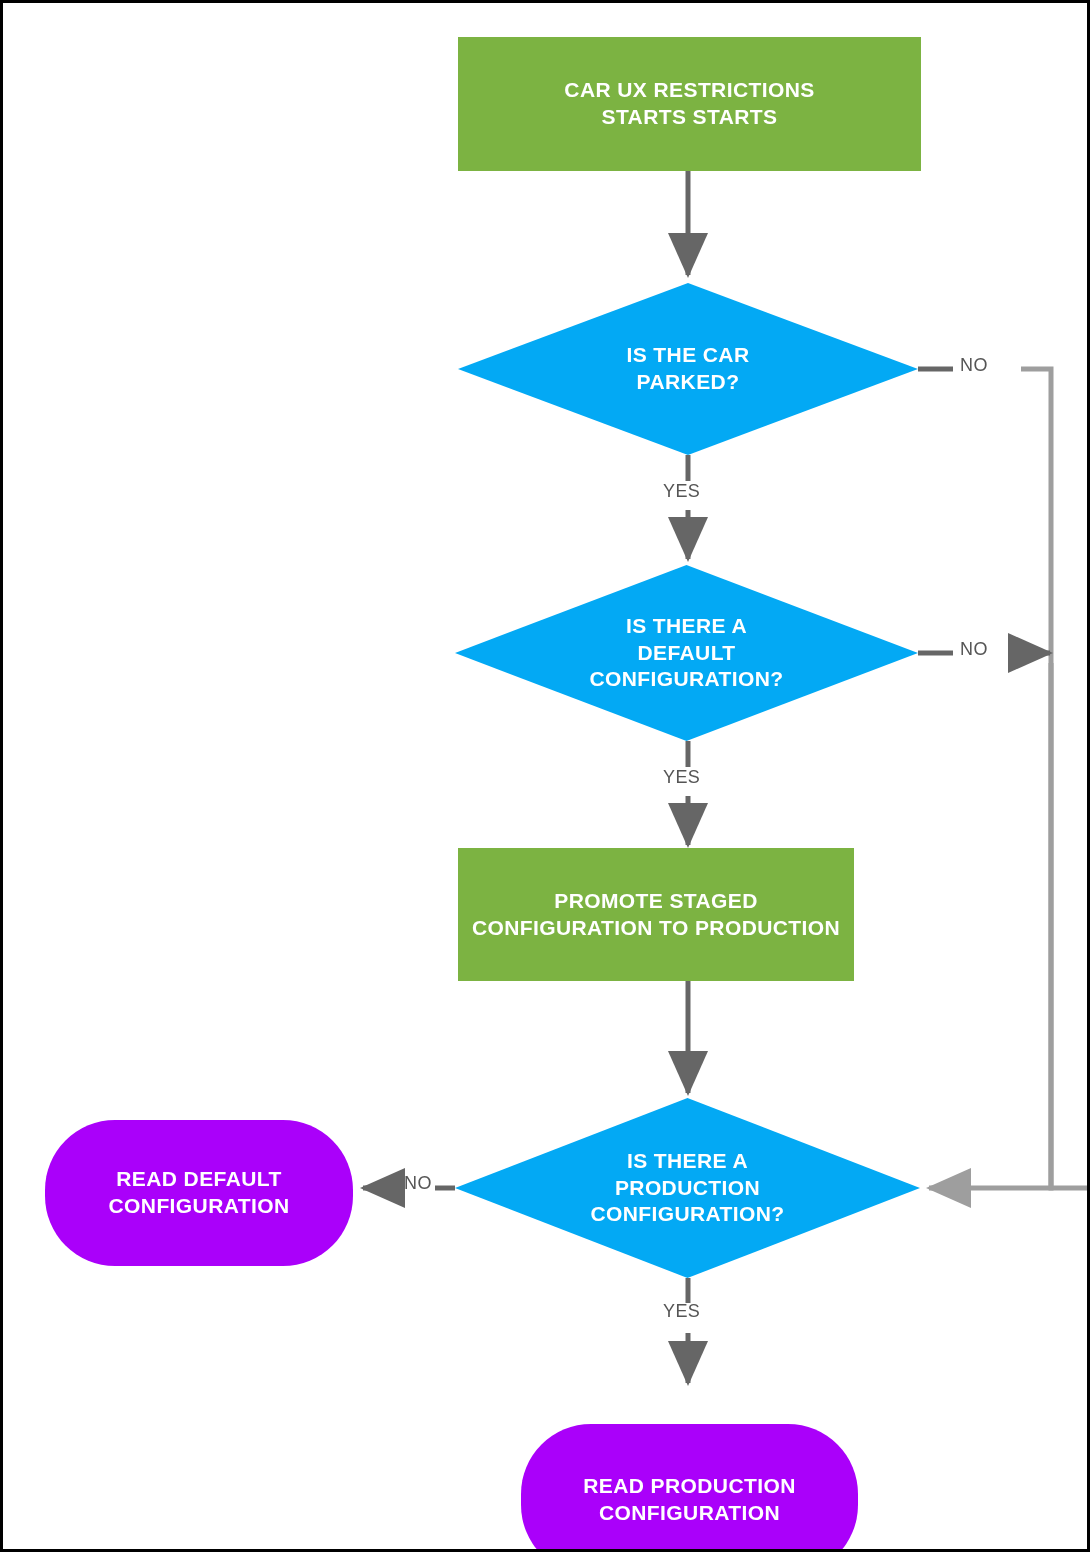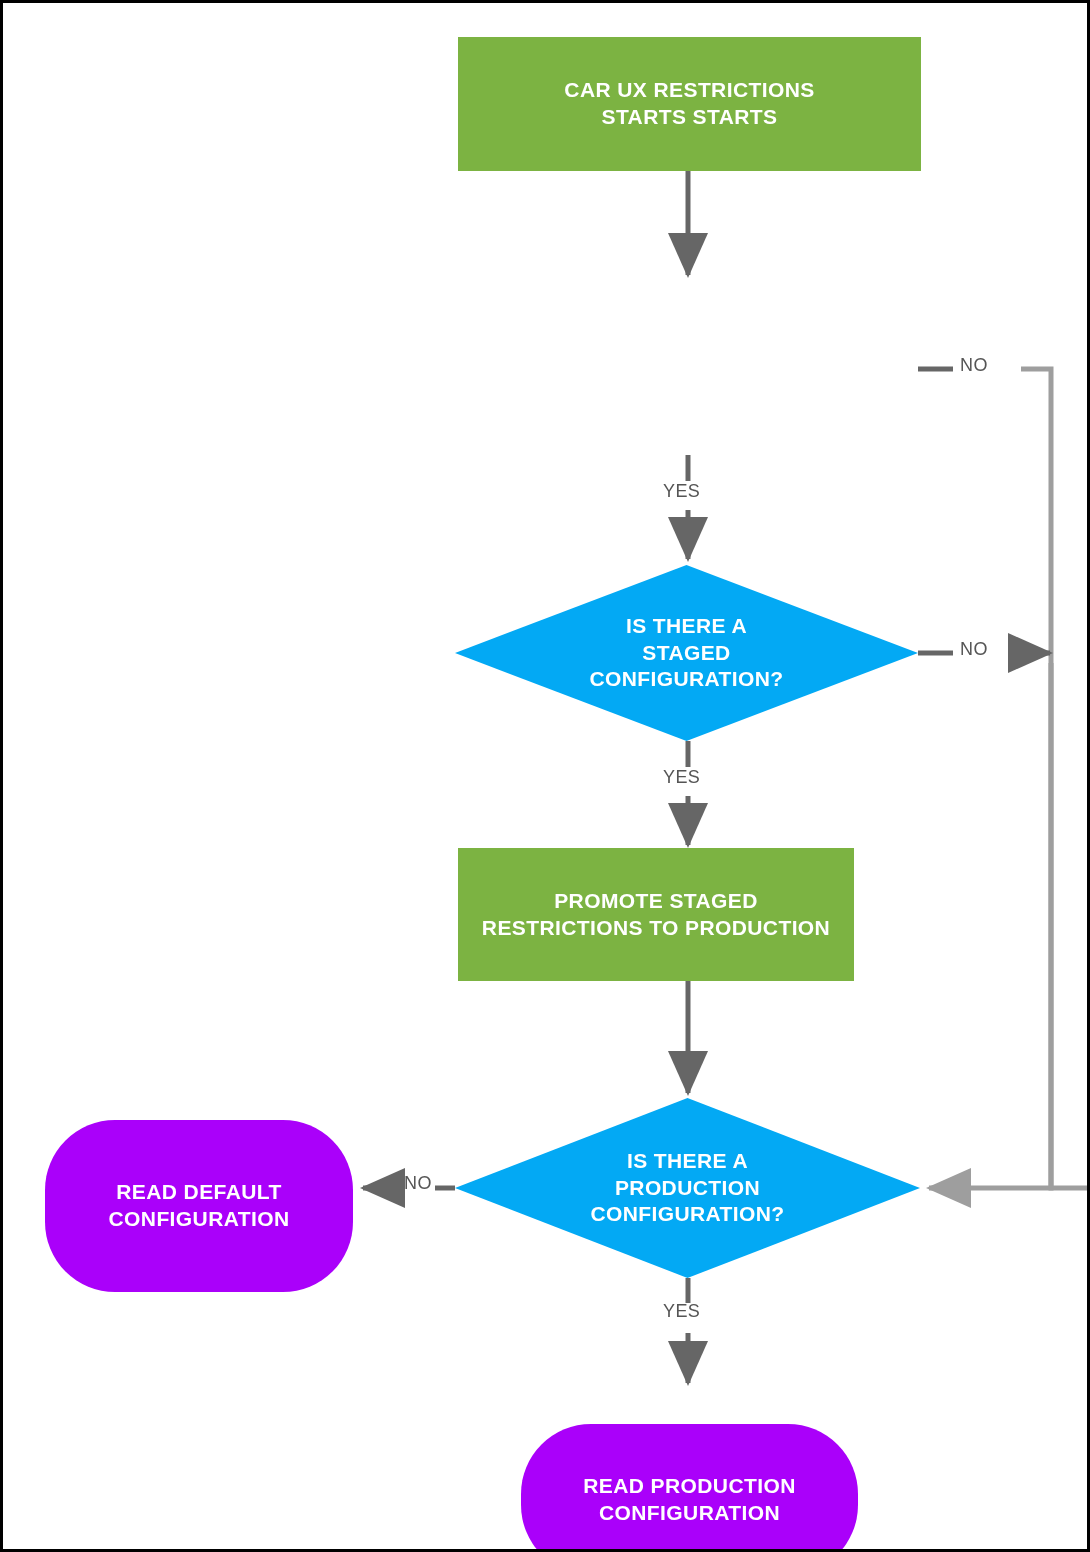--- a/index.html
+++ b/index.html
@@ -125,47 +125,54 @@
     <path d="M685,1330 L685,1380" stroke="#666666" stroke-width="5" fill="none" marker-end="url(#arrowDark)"></path>
   </svg>
 
   <div class="node node-terminator-green" style="left:455px; top:34px; width:463px; height:134px;">
     <div>
       <div>CAR UX RESTRICTIONS</div>
       <div>STARTS STARTS</div>
     </div>
   </div>
 
+  <div class="node node-decision" style="left:455px; top:280px; width:460px; height:172px;">
+    <div class="diamond-shape"></div>
+    <div class="diamond-label">
+      <div>IS THE CAR</div>
+      <div>PARKED?</div>
+    </div>
+  </div>
 
   <div class="node node-decision" style="left:452px; top:562px; width:463px; height:176px;">
     <div class="diamond-shape"></div>
     <div class="diamond-label">
       <div>IS THERE A</div>
-      <div>STAGED</div>
+      <div>DEFAULT</div>
       <div>CONFIGURATION?</div>
     </div>
   </div>
 
   <div class="node node-process-green" style="left:455px; top:845px; width:396px; height:133px;">
     <div>
       <div>PROMOTE STAGED</div>
-      <div>RESTRICTIONS TO PRODUCTION</div>
+      <div>CONFIGURATION TO PRODUCTION</div>
     </div>
   </div>
 
   <div class="node node-decision" style="left:452px; top:1095px; width:465px; height:180px;">
     <div class="diamond-shape"></div>
     <div class="diamond-label">
       <div>IS THERE A</div>
       <div>PRODUCTION</div>
       <div>CONFIGURATION?</div>
     </div>
   </div>
 
-  <div class="node node-rounded-purple" style="left:42px; top:1117px; width:308px; height:172px;">
+  <div class="node node-rounded-purple" style="left:42px; top:1117px; width:308px; height:146px;">
     <div>
       <div>READ DEFAULT</div>
       <div>CONFIGURATION</div>
     </div>
   </div>
 
   <div class="node node-rounded-purple" style="left:518px; top:1385px; width:337px; height:151px;margin-top:36px;">
     <div>
       <div>READ PRODUCTION</div>
       <div>CONFIGURATION</div>

